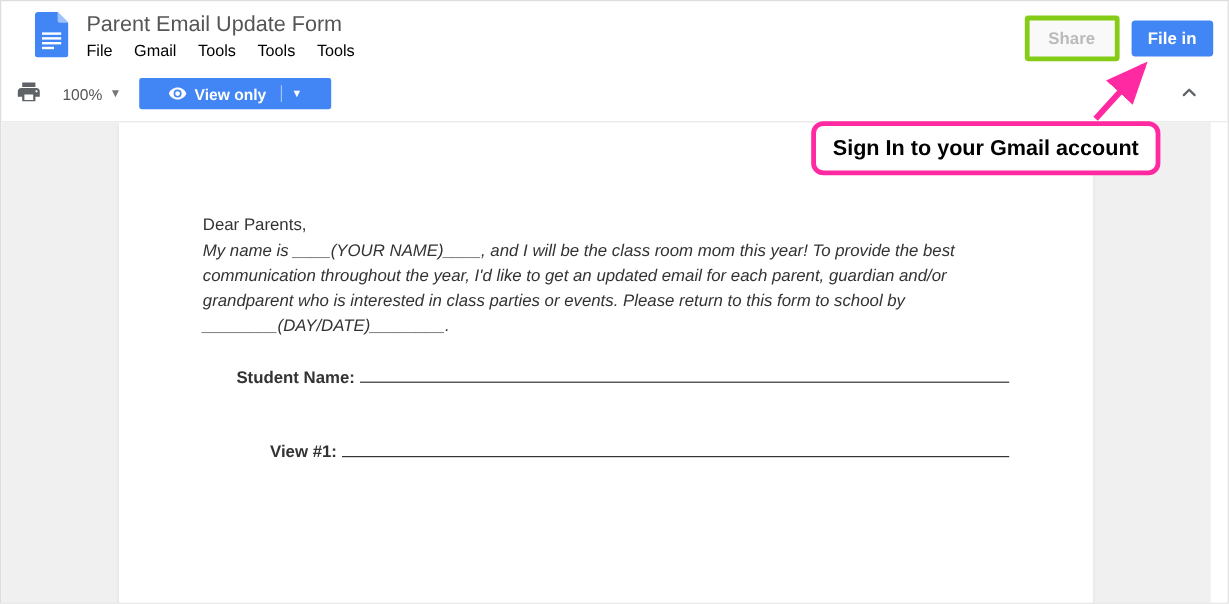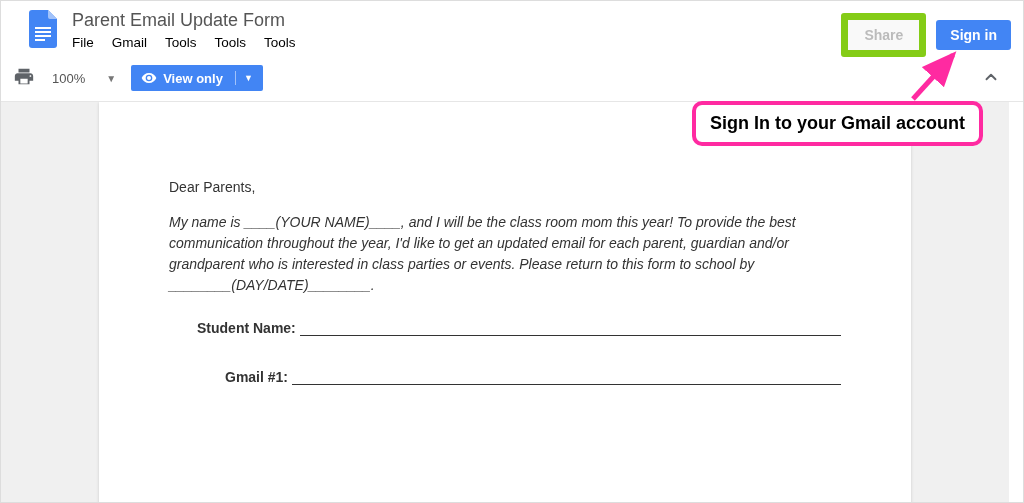--- a/index.html
+++ b/index.html
@@ -32,21 +32,21 @@
     color: #555;
     line-height: 22px;
     padding-top: 2px;
   }
   .menu-row { display: flex; gap: 18px; padding-top: 4px; }
   .menu-item { font-size: 13.5px; color: #000000; cursor: pointer; }
   .header-right { display: flex; align-items: center; gap: 10px; padding-top: 6px; }
   .share-btn {
     background: #f9f9f9;
     color: #bbb;
-    border: 7px solid #84cc16;
+    border: 4px solid #84cc16;
     border-radius: 3px;
     padding: 7px 16px;
     font-size: 14px;
     font-weight: bold;
   }
   .signin-btn {
     background: #4285f4;
     color: #fff;
     border: none;
     border-radius: 3px;
@@ -61,29 +61,28 @@
     padding: 6px 12px 10px 12px;
     border-bottom: 1px solid #e6e6e6;
     position: relative;
   }
   .print-icon { width: 24px; height: 24px; color: #555; margin-right: 15px; cursor: pointer; }
   .zoom {
     display: flex; align-items: center;
     font-size: 13px; color: #555;
     margin-right: 15px;
     cursor: pointer;
-    gap: 15px;
   }
   .zoom .caret { margin-left: 6px; font-size: 10px; color: #777; }
   .view-only-btn {
     background: #4285f4;
     color: #fff;
     border: none;
     border-radius: 2px;
-    padding: 5px 10px;
+    padding: 5px 24px;
     font-size: 13px;
     font-weight: bold;
     display: flex;
     align-items: center;
     gap: 6px;
     cursor: pointer;
   }
   .view-only-btn .divider { width:1px; height:14px; background: rgba(255,255,255,0.5); margin: 0 2px 0 6px;}
   .view-only-btn .caret { font-size: 9px; }
   .collapse-btn {
@@ -110,34 +109,34 @@
     background: #fff;
     width: 812px;
     margin: 0 auto;
     box-shadow: 0 1px 3px rgba(0,0,0,0.15);
     padding: 75px 70px 20px 70px;
     color: #333;
     font-size: 14px;
     line-height: 1.5;
     min-height: 700px;
   }
-  .greeting { margin-bottom: 14px; }
+  .greeting { }
   .body-text { margin-bottom: 22px; font-style: italic; }
-  .field-row { margin-top: 0; display:flex;align-items:center; }
+  .field-row { margin-top: 13px; display:flex; }
   .field-label { font-weight: bold; white-space: pre; }
   .field-line { flex:1; border-bottom: 1px solid #333; height: 15px; margin-left: 4px;}
   .indent-1 { margin-left: 28px; }
   .indent-2 { margin-left: 56px; }
   .section-gap { height: 28px; }
   .mini-gap { height: 14px; }
 
   .annotation-box {
     position: absolute;
     top: 100px;
-    right: 40px;
+    right: 56px;
     background: #fff;
     border: 4px solid #ff2aa1;
     border-radius: 10px;
     padding: 8px 14px;
     font-size: 18px;
     font-weight: bold;
     color: #000;
     z-index: 50;
   }
   .annotation-arrow {
@@ -167,21 +166,21 @@
     <div class="menu-row">
       <span class="menu-item">File</span>
       <span class="menu-item">Gmail</span>
       <span class="menu-item">Tools</span>
       <span class="menu-item">Tools</span>
       <span class="menu-item">Tools</span>
     </div>
   </div>
   <div class="header-right">
     <button class="share-btn">Share</button>
-    <button class="signin-btn">Sign in</button>
+    <button class="signin-btn">File in</button>
   </div>
 </div>
 
 <div class="toolbar">
   <div class="print-icon">
     <svg width="22" height="22" viewBox="0 0 24 24" fill="#5f6368">
       <path d="M19 8H5c-1.66 0-3 1.34-3 3v5h4v4h12v-4h4v-5c0-1.66-1.34-3-3-3zm-3 11H8v-5h8v5zm3-7c-.55 0-1-.45-1-1s.45-1 1-1 1 .45 1 1-.45 1-1 1zM18 3H6v4h12V3z"></path>
     </svg>
   </div>
   <div class="zoom">
@@ -209,21 +208,21 @@
     <div class="body-text">My name is ____(YOUR NAME)____, and I will be the class room mom this year! To provide the best communication throughout the year, I'd like to get an updated email for each parent, guardian and/or grandparent who is interested in class parties or events. Please return to this form to school by ________(DAY/DATE)________.</div>
 
     <div class="field-row indent-1">
       <span class="field-label">Student Name:</span>
       <span class="field-line"></span>
     </div>
 
     <div class="section-gap"></div>
 
     <div class="field-row indent-2">
-      <span class="field-label">Gmail #1:</span>
+      <span class="field-label">View #1:</span>
       <span class="field-line"></span>
     </div>
     <div class="mini-gap"></div>
 
     <div class="section-gap"></div>
 
     <div class="mini-gap"></div>
 
   </div>
   <div class="scrollthumb"></div>

